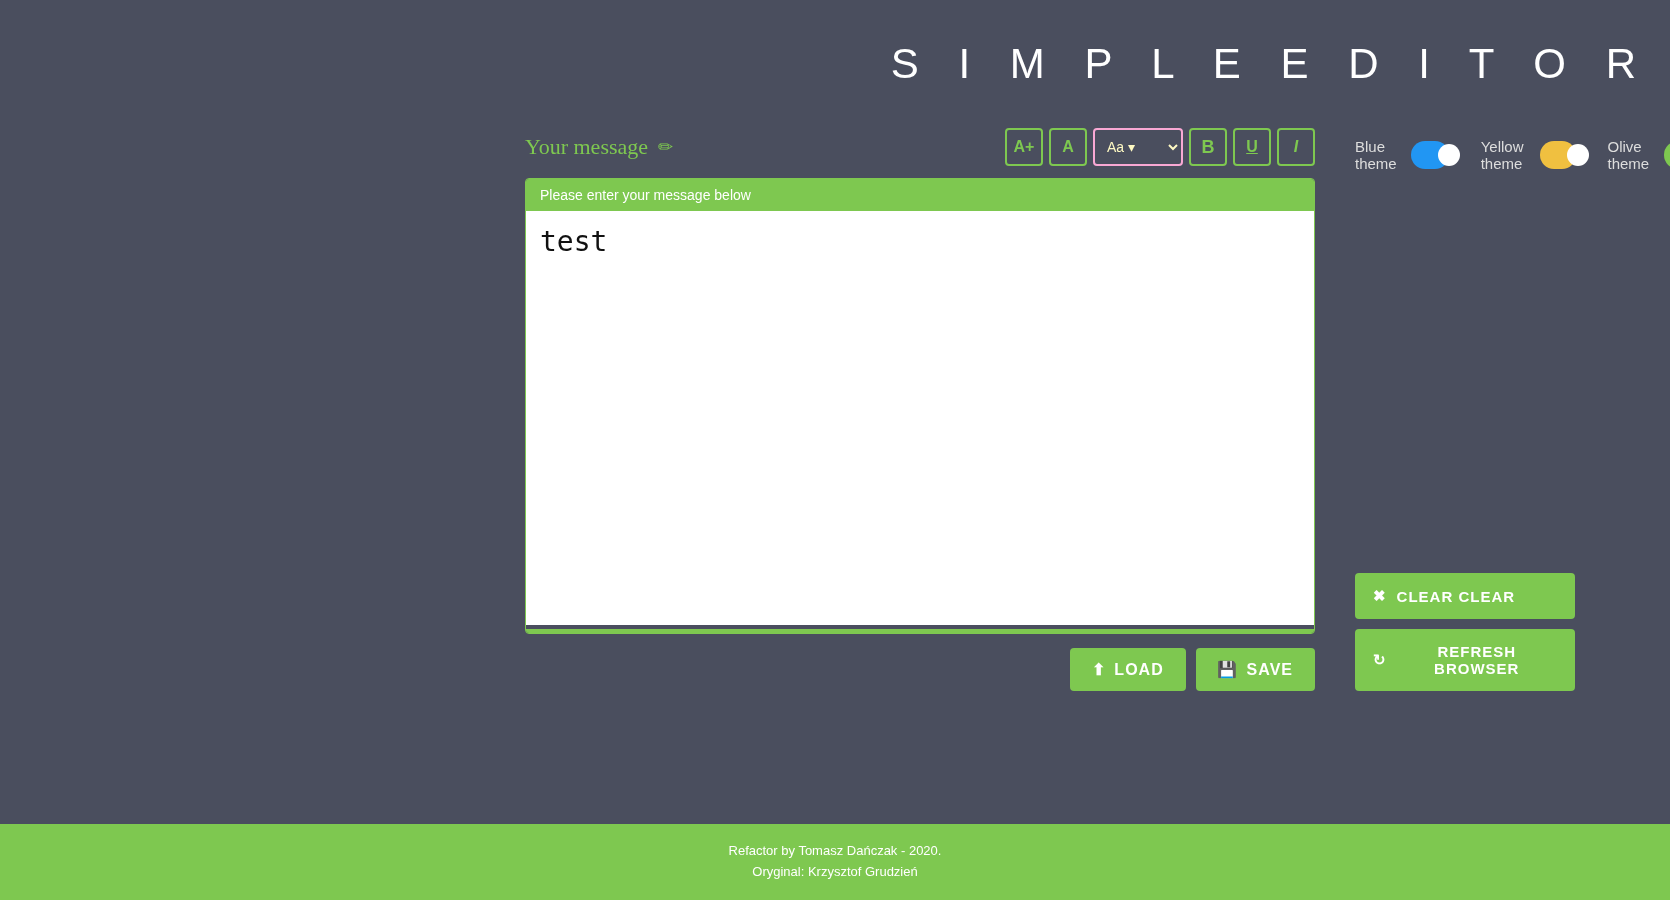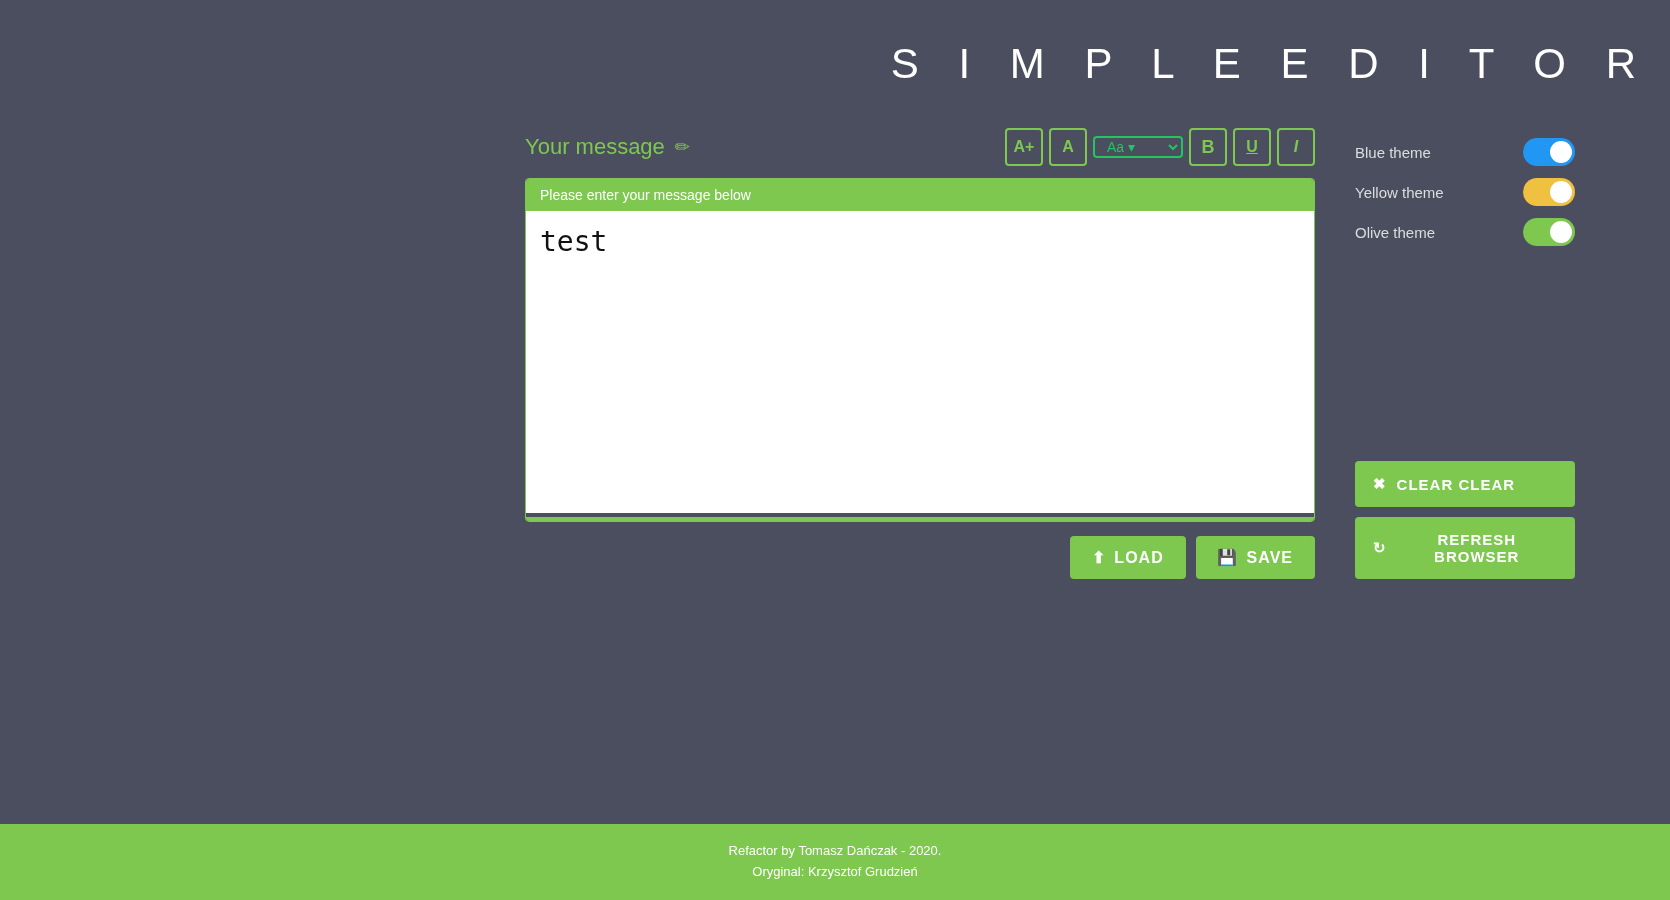--- a/index.html
+++ b/index.html
@@ -50,20 +50,21 @@
       margin-bottom: 12px;
     }
 
     .message-label {
       color: #7ec850;
       font-size: 22px;
       font-weight: 500;
       display: flex;
       align-items: center;
       gap: 10px;
+      font-family: Liberation Serif, serif;
     }
 
     .edit-icon {
       color: #7ec850;
       font-size: 18px;
       cursor: pointer;
     }
 
     .toolbar {
       display: flex;
@@ -90,45 +91,45 @@
       font-weight: 900;
       font-size: 18px;
     }
 
     .toolbar-btn.italic-btn {
       font-style: italic;
     }
 
     .font-size-dropdown {
       background: transparent;
-      border: 2px solid #22c55e;
-      color: #22c55e;
-      border-radius: 4px;
-      height: 22px;
+      border: 2px solid #f9a8d4;
+      color: #fef9c3;
+      border-radius: 4px;
+      height: 38px;
       padding: 0 8px;
       font-size: 14px;
       cursor: pointer;
     }
 
     .textarea-wrapper {
       border: 1px solid #7ec850;
       border-radius: 4px;
       overflow: hidden;
     }
 
     .textarea-placeholder-bar {
       background: #7ec850;
       padding: 8px 14px;
       color: #fff;
       font-size: 14px;
     }
 
     .message-textarea {
       width: 100%;
-      height: 302px;
+      height: 414px;
       border: none;
       outline: none;
       resize: none;
       font-size: 28px;
       padding: 14px;
       background: #ffffff;
       color: #111;
     }
 
     .textarea-bottom-border {
@@ -160,22 +161,22 @@
 
     .sidebar {
       width: 220px;
       display: flex;
       flex-direction: column;
       padding-top: 10px;
     }
 
     .theme-section {
       display: flex;
-      flex-direction: column;
-      gap: 12px;
+      flex-direction: row;
+      gap: 32px;
       margin-bottom: auto;
     }
 
     .theme-row {
       display: flex;
       align-items: center;
       justify-content: space-between;
       font-size: 15px;
       color: #ddd;
     }

